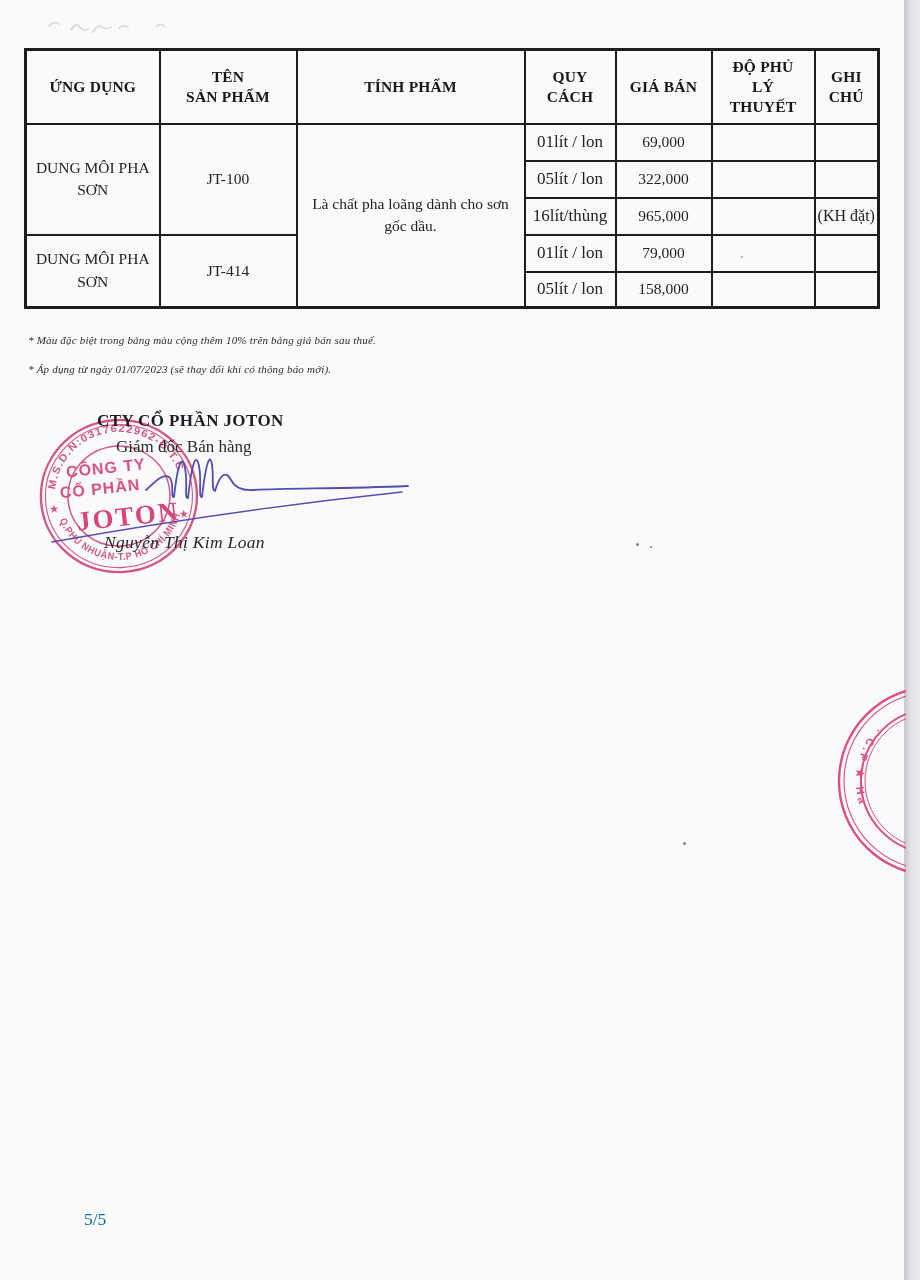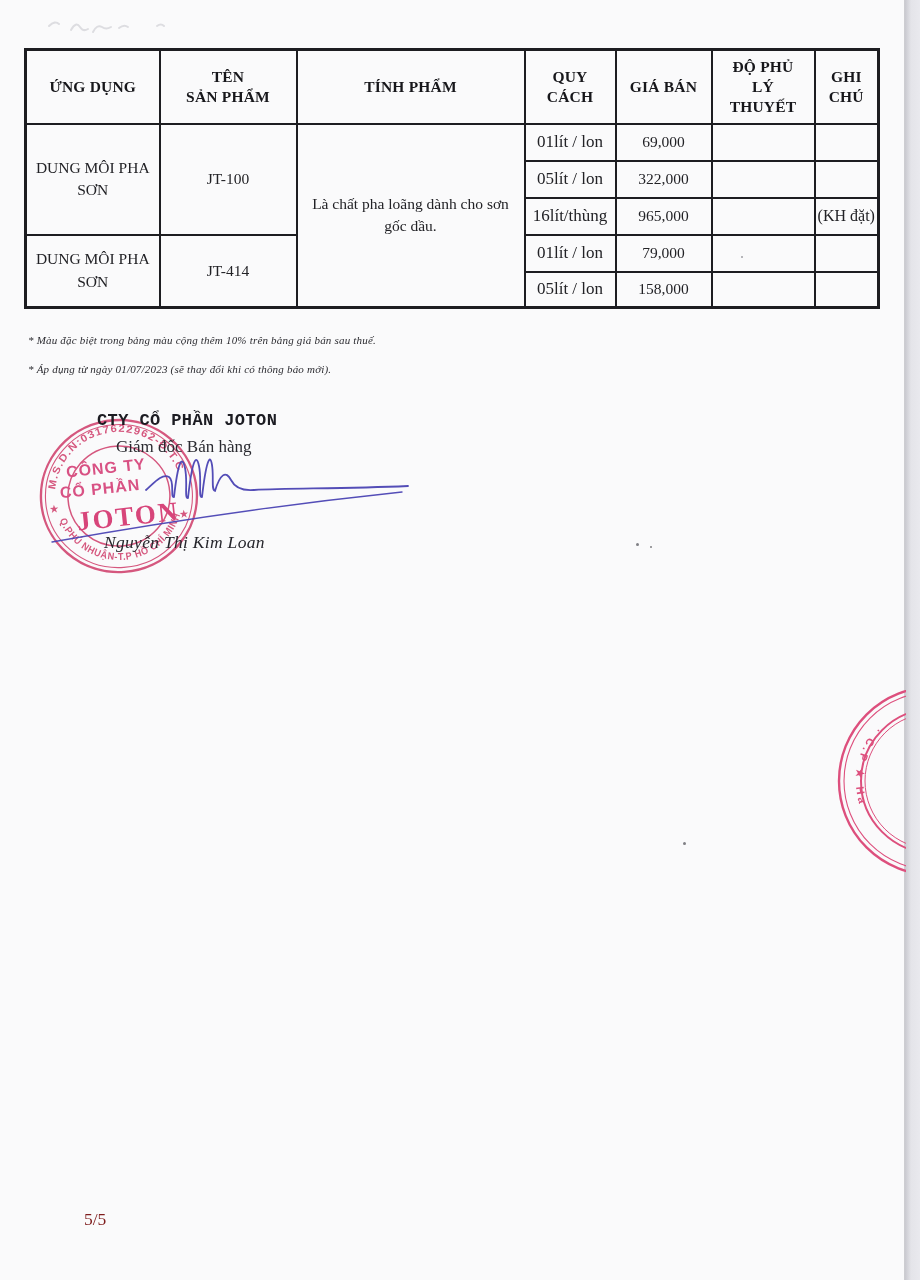--- a/index.html
+++ b/index.html
@@ -45,36 +45,36 @@
   .footnote{
     position:absolute;left:28px;font-size:11px;font-style:italic;
     color:#2b2b30;letter-spacing:.2px;white-space:nowrap;
   }
   .footnote.n1{top:334px;}
   .footnote.n2{top:363px;}
 
   
   .sig-company{
     position:absolute;left:97px;top:411px;font-size:17px;font-weight:700;
-    letter-spacing:.4px;color:#1c1c22;white-space:nowrap;font-family:Liberation Mono, monospace;
+    letter-spacing:.4px;color:#1c1c22;white-space:nowrap;
   }
   .sig-title{
     position:absolute;left:116px;top:437px;font-size:17px;color:#2a2a30;white-space:nowrap;text-align:right;
   }
   .sig-name{
     position:absolute;left:104px;top:532px;font-size:17.5px;font-style:italic;
     color:#26262c;white-space:nowrap;letter-spacing:.3px;
   }
 
   .stamp-svg{position:absolute;left:25px;top:402px;transform:rotate(-4deg);}
   .sig-ink{position:absolute;left:0;top:0;pointer-events:none;}
   .stamp-partial-svg{position:absolute;left:820px;top:660px;}
 
   .page-number{
-    position:absolute;left:84px;top:1209px;font-size:17.5px;color:#7f1d1d;
+    position:absolute;left:84px;top:1209px;font-size:17.5px;color:#0369a1;
   }
 
   
   .speck{position:absolute;background:#55555c;border-radius:50%;opacity:.75;}
   .sp1{left:636px;top:543px;width:3px;height:3px;}
   .sp2{left:650px;top:546px;width:2px;height:2px;}
   .sp3{left:741px;top:256px;width:2px;height:2px;opacity:.55;}
   .sp4{left:683px;top:842px;width:3px;height:3px;}
 
   .smudge-svg{position:absolute;left:45px;top:12px;opacity:.55;}

